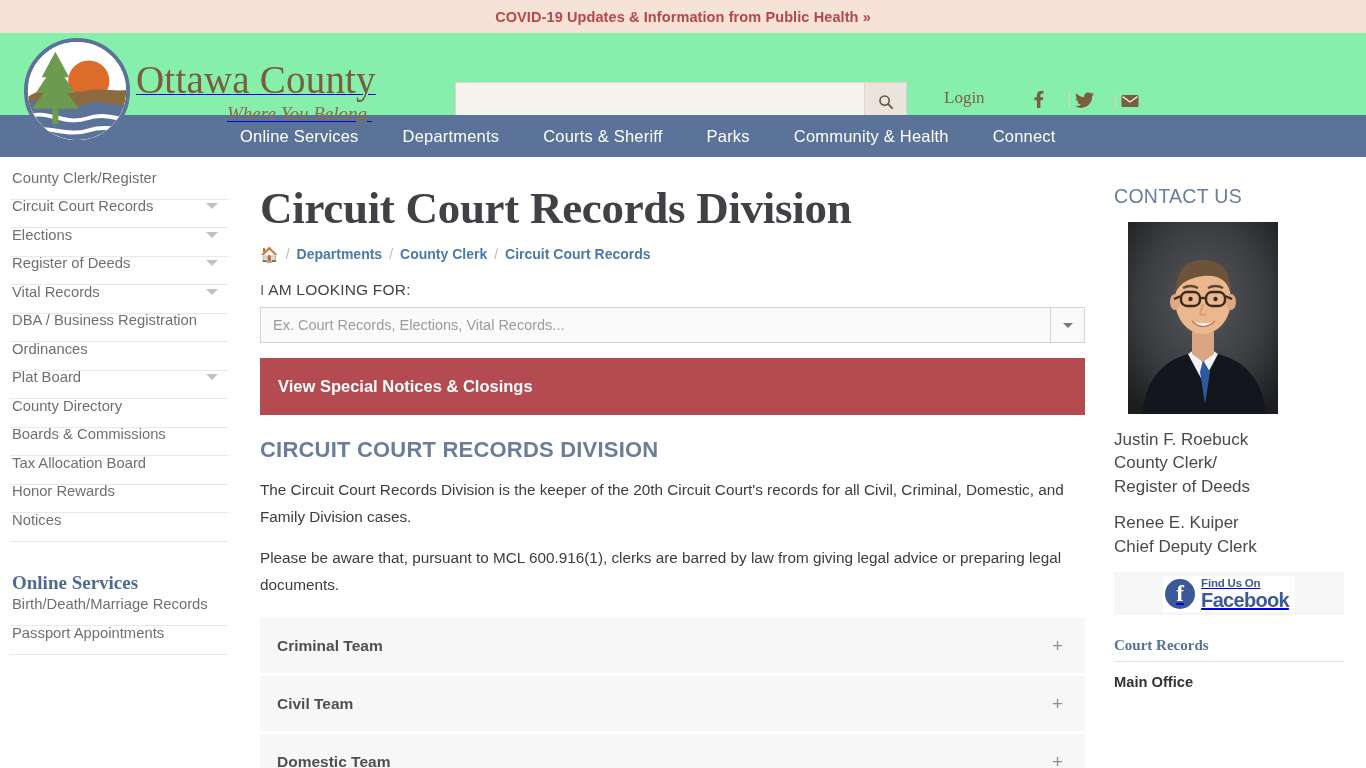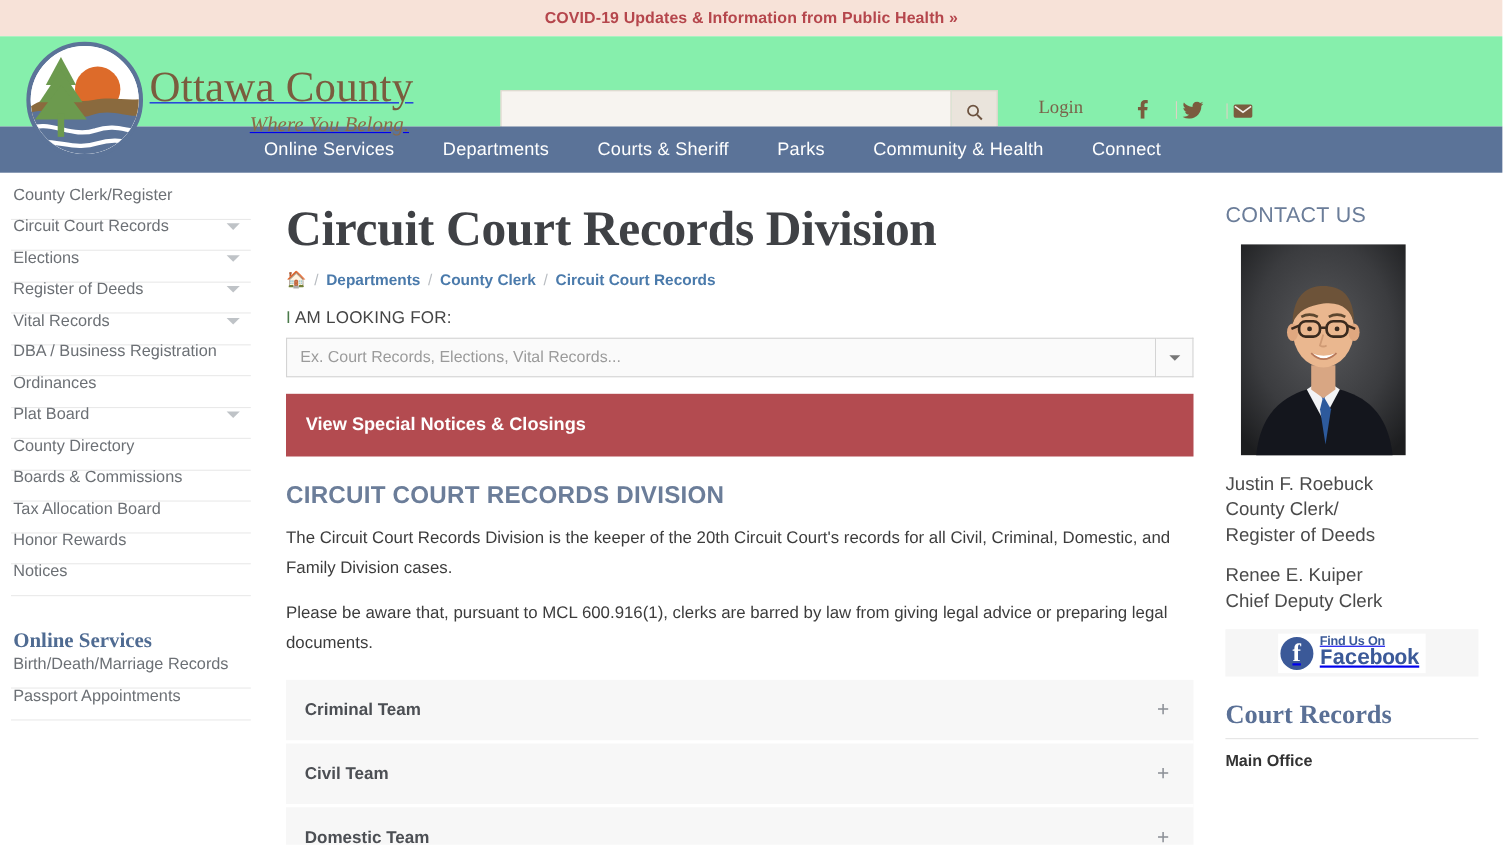--- a/index.html
+++ b/index.html
@@ -304,27 +304,27 @@
   .fb-circle {
     width: 30px; height: 30px; border-radius: 50%;
     background: #3b5998; color: #fff;
     font-family: "Liberation Serif", serif;
     font-weight: bold; font-size: 23px;
     display: flex; align-items: center; justify-content: center;
     line-height: 1;
   }
   .fb-words { margin-left: 6px; line-height: 1; }
   .fb-small { font-size: 11.5px; color: #3b5998; font-weight: bold; letter-spacing:-.2px;}
-  .fb-big { font-size: 20px; color: #3b5998; font-weight: bold; letter-spacing: -.7px; margin-top:1px;font-family:Liberation Mono, monospace;}
+  .fb-big { font-size: 20px; color: #3b5998; font-weight: bold; letter-spacing: -.7px; margin-top:1px;}
 
   .right-sub {
     margin-top: 22px;
     font-family: "Liberation Serif", serif;
     font-weight: bold;
-    font-size: 24px;
+    font-size: 15px;
     color: #5a7096;
     border-bottom: 1px solid #e4e4e4;
     padding-bottom: 7px;
   }
   .right-sub-item {
     margin-top: 12px;
     font-size: 14.7px;
     font-weight: bold;
     color: #333;
   }

